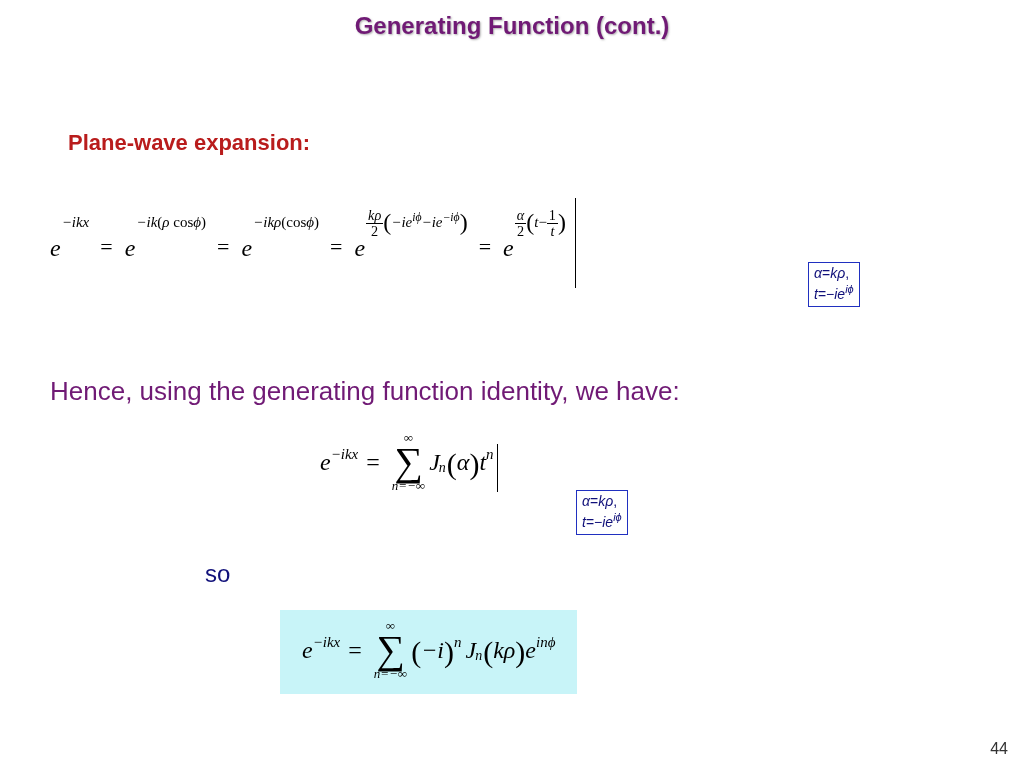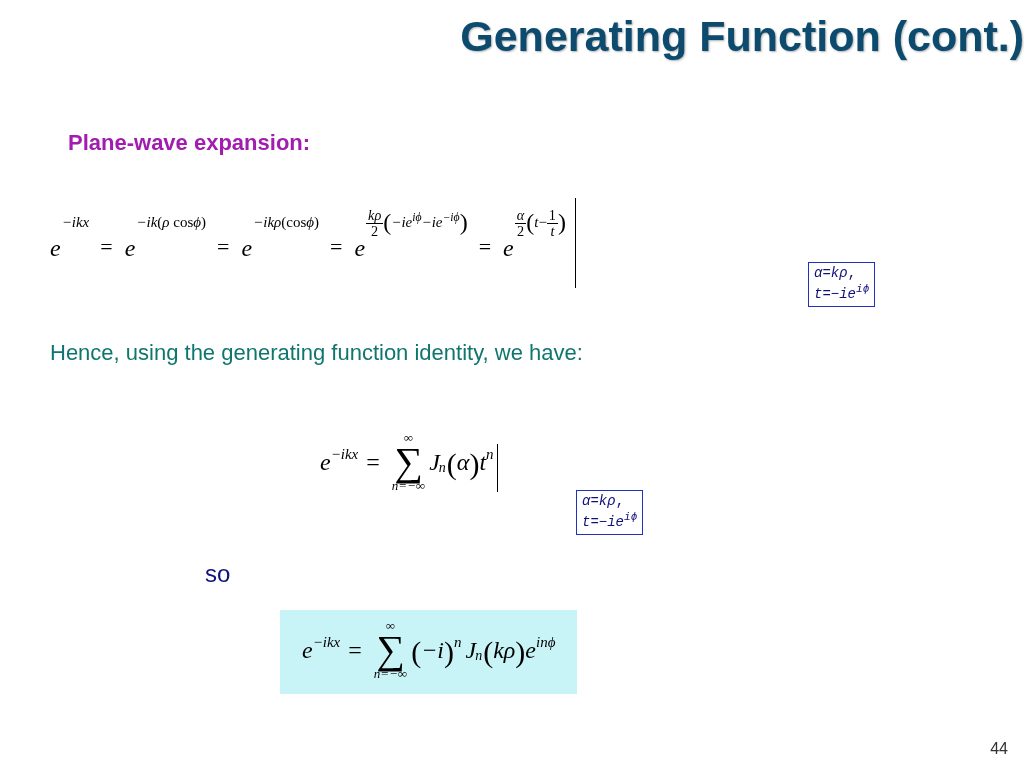--- a/index.html
+++ b/index.html
@@ -5,41 +5,41 @@
   * { margin: 0; padding: 0; box-sizing: border-box; }
   body {
     width: 1024px;
     height: 768px;
     background: #ffffff;
     font-family: Arial, sans-serif;
     position: relative;
     overflow: hidden;
   }
   .title {
-    text-align: right;
-    font-size: 43px;
+    text-align: center;
+    font-size: 24px;
     font-weight: bold;
-    color: #0c4a6e;
+    color: #701a75;
     text-shadow: 1px 1px 2px rgba(100,100,100,0.5);
     padding-top: 12px;
   }
   .subheading {
-    color: #a21caf;
+    color: #b91c1c;
     font-size: 22px;
     font-weight: bold;
     position: absolute;
     left: 68px;
     top: 130px;
   }
   .body-text {
-    color: #0f766e;
-    font-size: 22px;
+    color: #701a75;
+    font-size: 26px;
     position: absolute;
     left: 50px;
-    top: 340px;
+    top: 376px;
   }
   .so-text {
     color: #10107a;
     font-size: 24px;
     position: absolute;
     left: 205px;
     top: 560px;
   }
   .pagenum {
     position: absolute;
@@ -93,21 +93,21 @@
     margin-left: 4px;
     position: relative;
     top: 8px;
   }
   .sub-box {
     border: 1px solid #2030c0;
     color: #10107a;
     font-size: 14px;
     padding: 2px 5px 3px 5px;
     position: absolute;
-    font-family: Liberation Mono, monospace;
+    font-family: Liberation Sans, sans-serif;
     font-style: italic;
     line-height: 1.25;
   }
   .sub-box .rm { font-style: normal; }
 
   
   .eq2 {
     position: absolute;
     left: 320px;
     top: 430px;

